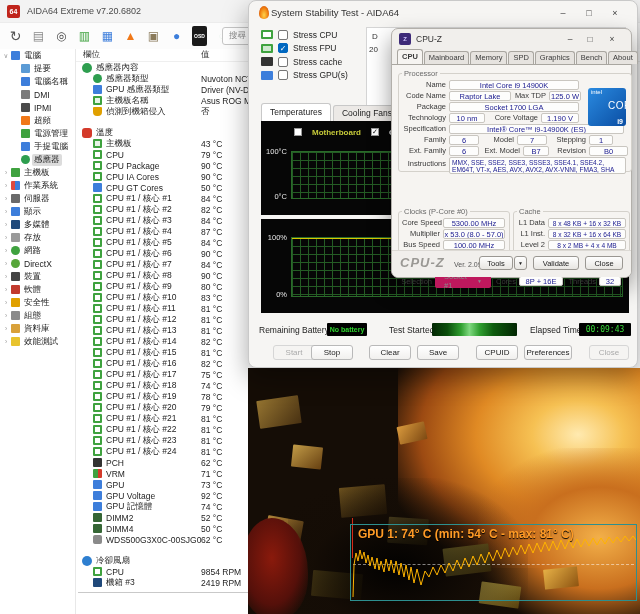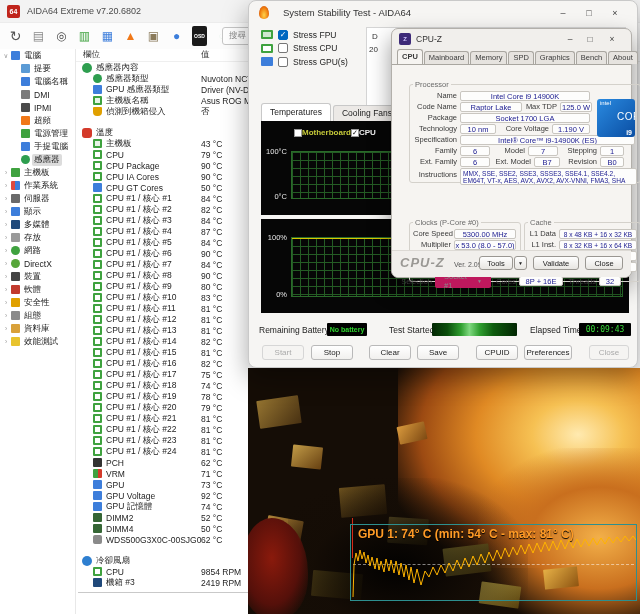--- a/index.html
+++ b/index.html
@@ -90,21 +90,21 @@
   .cube{position:absolute;border-radius:1px;opacity:.95}
   .demon{position:absolute;left:-6px;top:150px;width:66px;height:100px;border-radius:45% 55% 40% 40%;
     background:radial-gradient(ellipse at 45% 40%,#8a1a0c 0%,#55100a 55%,rgba(30,5,2,0) 85%)}
   .osd-box{position:absolute;left:102px;top:156px;width:287px;height:77px;border:1px solid #2d8f8f;box-sizing:border-box}
   .osd-mid{position:absolute;left:2px;right:2px;top:39px;border-top:1px dashed rgba(255,255,255,.5)}
   .osd-text{position:absolute;left:7px;top:2px;font-size:12px;font-weight:bold;color:#ff9b26;text-shadow:0 1px 1px #000;white-space:nowrap}
   .osd-redline{position:absolute;left:104px;top:150px;width:1px;height:40px;background:#d42a1a}
   
   .sst{position:absolute;left:248px;top:0;width:390px;height:368px;background:#f6f5f3;border:1px solid #c9c9c9;border-radius:8px;
     box-shadow:0 10px 26px rgba(0,0,0,.35);box-sizing:border-box;z-index:10}
-  .sst-title{height:22px;display:flex;align-items:center;gap:14px;padding-left:10px}
+  .sst-title{height:22px;display:flex;align-items:center;gap:2px;padding-left:10px}
   .flame{width:10px;height:13px;background:radial-gradient(ellipse at 50% 70%,#ffd24a 0%,#f08010 55%,#c03000 100%);
     border-radius:50% 50% 45% 45%/62% 62% 38% 38%}
   .sst-title-text{font-size:9.5px;color:#333}
   .winbtn{position:absolute;top:4px;width:20px;height:15px;display:flex;align-items:center;justify-content:center;font-size:9px;color:#444}
   .sst-min{right:64px}.sst-max{right:38px}.sst-close{right:12px}
   .checks{position:absolute;left:12px;top:27px}
   .check-row{height:13.5px;display:flex;align-items:center;gap:5px}
   .dic{width:12px;height:9px;border-radius:1px;box-sizing:border-box}
   .d-cpu{border:2px solid #3fa23f;background:#fff}
   .d-fpu{border:2px solid #3fa23f;background:#cfe8cf}
@@ -126,21 +126,21 @@
   .sst-tab.active{background:#fff;height:17px;line-height:17px}
   .graph{position:absolute;left:12px;width:368px;background:#060606}
   .graph1{top:120px;height:94px}
   .graph2{top:218px;height:94px}
   .grid{position:absolute;left:30px;width:332px;border:1px solid #2a6b2a;box-sizing:border-box;
     background-image:repeating-linear-gradient(to right,#245c24 0 1px,transparent 1px 8px),
                      repeating-linear-gradient(to bottom,#245c24 0 1px,transparent 1px 8px)}
   .grid1{top:30px;height:48px}
   .grid2{top:18px;height:60px}
   .gylabel{position:absolute;left:0;width:26px;text-align:right;font-size:7.5px;color:#e8e8e8}
-  .legend{position:absolute;left:33px;top:7px;display:flex;align-items:center;gap:0}
+  .legend{position:absolute;left:33px;top:7px;display:flex;align-items:flex-start;gap:10px}
   .lcb{width:8px;height:8px;border:1px solid #9a9a9a;background:#fff;box-sizing:border-box;font-size:7px;color:#111;
     display:flex;align-items:center;justify-content:center}
   .lcb.on::after{content:"✓"}
   .leg-mb{font-size:8px;color:#c6ca3a;font-weight:bold}
   .leg-cpu{font-size:8px;color:#ededed;font-weight:bold}
   .yellow-line{position:absolute;left:31px;width:330px;top:19px;height:1px;background:#d8c800}
   .sst-status{position:absolute;left:0;top:322px;width:100%;height:14px;font-size:8.5px;color:#222}
   .st-lb{position:absolute;top:2px}
   .st-box{position:absolute;top:0;height:13px;background:#000;border-radius:1px;display:flex;align-items:center;justify-content:center;overflow:hidden}
   .st-green{color:#2ed32e;font-size:7px;font-weight:bold}
@@ -157,21 +157,21 @@
   .cz-title{height:20px;display:flex;align-items:center;gap:5px;padding-left:7px}
   .cz-logo{width:12px;height:12px;border-radius:2px;background:#3d2a78;color:#cfc3ff;font-size:6px;display:flex;align-items:center;justify-content:center;font-weight:bold}
   .cz-title-text{font-size:8.5px;color:#333}
   .cz-min{right:52px}.cz-max{right:32px;color:#bbb}.cz-close{right:10px}
   .cz-winbtn{position:absolute;top:3px;width:18px;height:14px;display:flex;align-items:center;justify-content:center;font-size:8.5px;color:#444}
   .cz-tabs{display:flex;align-items:flex-end;padding-left:5px;height:15px}
   .cz-tab{height:12px;line-height:12px;padding:0 4px;border:1px solid #a9a6a0;border-bottom:none;border-radius:3px 3px 0 0;
     background:#e6e3df;margin-right:1px;font-size:7.5px;white-space:nowrap}
   .cz-tab.active{background:#f6f4f1;height:14px;line-height:14px;font-weight:bold}
   .cz-body{position:absolute;left:0;top:35px;right:0;bottom:0;border-top:1px solid #a9a6a0;background:#f6f4f1;border-radius:0 0 7px 7px}
-  fieldset{border:1px solid #d4d1cb;border-radius:3px;margin:13px;padding:1px 3px 10px 3px;position:absolute}
+  fieldset{border:1px solid #d4d1cb;border-radius:3px;margin:2px;padding:1px 3px 10px 3px;position:absolute}
   legend{font-size:7.5px;color:#6a6a6a;padding:0 2px}
   .fs-proc{left:4px;top:2px;width:231px;height:103px;box-sizing:border-box}
   .fs-clocks{left:4px;top:140px;width:112px;height:64px;box-sizing:border-box}
   .fs-cache{left:119px;top:140px;width:117px;height:64px;box-sizing:border-box}
   .cz-row{display:flex;align-items:center;height:10.5px;gap:3px;margin-top:0.5px}
   .lb{color:#3a3a3a;text-align:right;white-space:nowrap;font-size:7.5px}
   .fld{background:#fdfdfc;border:1px solid #c9c6c0;border-radius:2px;color:#1a1a8f;text-align:center;height:10px;line-height:10px;
     font-size:7.5px;overflow:hidden;white-space:nowrap;box-sizing:border-box}
   .fld.empty{background:#eceae6;border-color:#d8d5d0}
   .instr-box{background:#fdfdfc;border:1px solid #c9c6c0;border-radius:2px;color:#1a1a8f;font-size:6.6px;line-height:7.5px;
@@ -632,29 +632,34 @@
     <div class="winbtn sst-min">–</div>
     <div class="winbtn sst-max">□</div>
     <div class="winbtn sst-close">×</div>
 
     <div class="stats-peek">
       <span class="f1">D</span>
       <span class="f2">20</span>
     </div>
 
     <div class="checks">
+        <div class="check-row">
+        <span class="dic ic d-cpu"></span>
+        <span class="cb"></span>
+        <span class="check-label">Stress CPU</span>
+      </div>
         <div class="check-row on">
         <span class="dic ic d-fpu"></span>
         <span class="cb"></span>
         <span class="check-label">Stress FPU</span>
       </div>
         <div class="check-row">
-        <span class="dic ic d-cpu"></span>
+        <span class="dic ic d-cache"></span>
         <span class="cb"></span>
-        <span class="check-label">Stress CPU</span>
+        <span class="check-label">Stress cache</span>
       </div>
         <div class="check-row">
         <span class="dic ic d-gpu"></span>
         <span class="cb"></span>
         <span class="check-label">Stress GPU(s)</span>
       </div>
       </div>
 
     <div class="sst-tabs">
         <div class="sst-tab active">Temperatures</div>
@@ -690,21 +695,21 @@
       <span class="st-box" style="left:183px;width:85px">
         <span class="started-smear"></span>
       </span>
       <span class="st-lb" style="left:281px">Elapsed Time:</span>
       <span class="st-box" style="left:330px;width:52px">
         <span class="lcd">00:09:43</span>
       </span>
     </div>
 
     <div class="sst-buttons">
-        <div class="btn disabled" style="left: 13px; width: 42px;">
+        <div class="btn disabled" style="left: 24px; width: 42px;">
         <span>Start</span>
       </div>
         <div class="btn" style="left: 62px; width: 42px;">
         <span>Stop</span>
       </div>
         <div class="btn" style="left: 120px; width: 42px;">
         <span>Clear</span>
       </div>
         <div class="btn" style="left: 168px; width: 42px;">
         <span>Save</span>
@@ -779,21 +784,21 @@
           <span class="fld" style="width:30px">7</span>
           <span class="lb" style="width:36px">Stepping</span>
           <span class="fld" style="width:24px">1</span>
         </div>
         <div class="cz-row">
           <span class="lb" style="width:44px">Ext. Family</span>
           <span class="fld" style="width:30px">6</span>
           <span class="lb" style="width:38px">Ext. Model</span>
           <span class="fld" style="width:26px">B7</span>
           <span class="lb" style="width:34px">Revision</span>
-          <span class="fld" style="width:24px">B0</span>
+          <span class="fld" style="width:39px">B0</span>
         </div>
         <div class="cz-row" style="height:18px;align-items:flex-start">
           <span class="lb" style="width:44px;margin-top:2px">Instructions</span>
           <span class="instr-box" style="width:177px">MMX, SSE, SSE2, SSE3, SSSE3, SSE4.1, SSE4.2, EM64T, VT-x, AES, AVX, AVX2, AVX-VNNI, FMA3, SHA</span>
         </div>
       </fieldset>
 
       <fieldset class="fs-clocks">
         <legend>Clocks (P-Core #0)</legend>
         <div class="cz-row">

